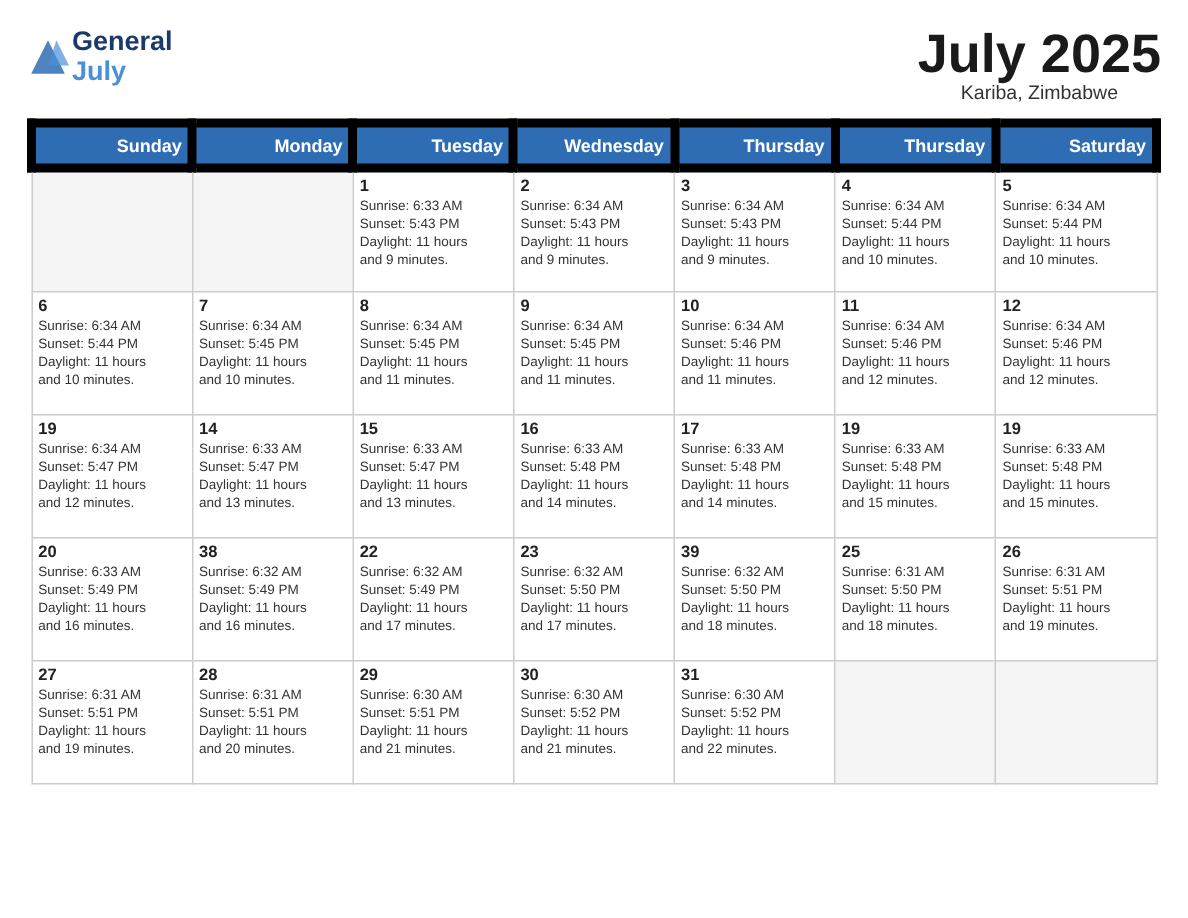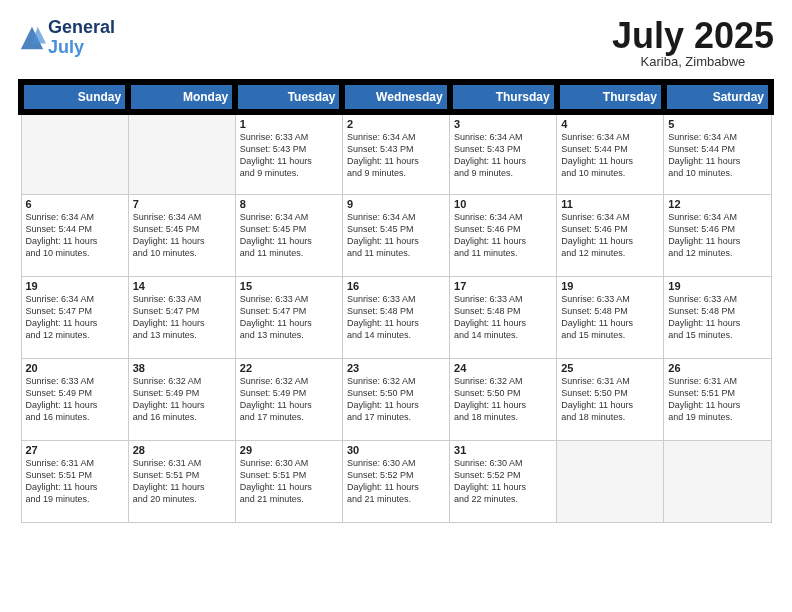--- a/index.html
+++ b/index.html
@@ -295,21 +295,21 @@
 and 17 minutes.</div>
           </td>
           <td>
             <span class="day-num">23</span>
             <div class="day-info" style="white-space: pre-line;">Sunrise: 6:32 AM
 Sunset: 5:50 PM
 Daylight: 11 hours
 and 17 minutes.</div>
           </td>
           <td>
-            <span class="day-num">24</span>
+            <span class="day-num">39</span>
             <div class="day-info" style="white-space: pre-line;">Sunrise: 6:32 AM
 Sunset: 5:50 PM
 Daylight: 11 hours
 and 18 minutes.</div>
           </td>
           <td>
             <span class="day-num">25</span>
             <div class="day-info" style="white-space: pre-line;">Sunrise: 6:31 AM
 Sunset: 5:50 PM
 Daylight: 11 hours

